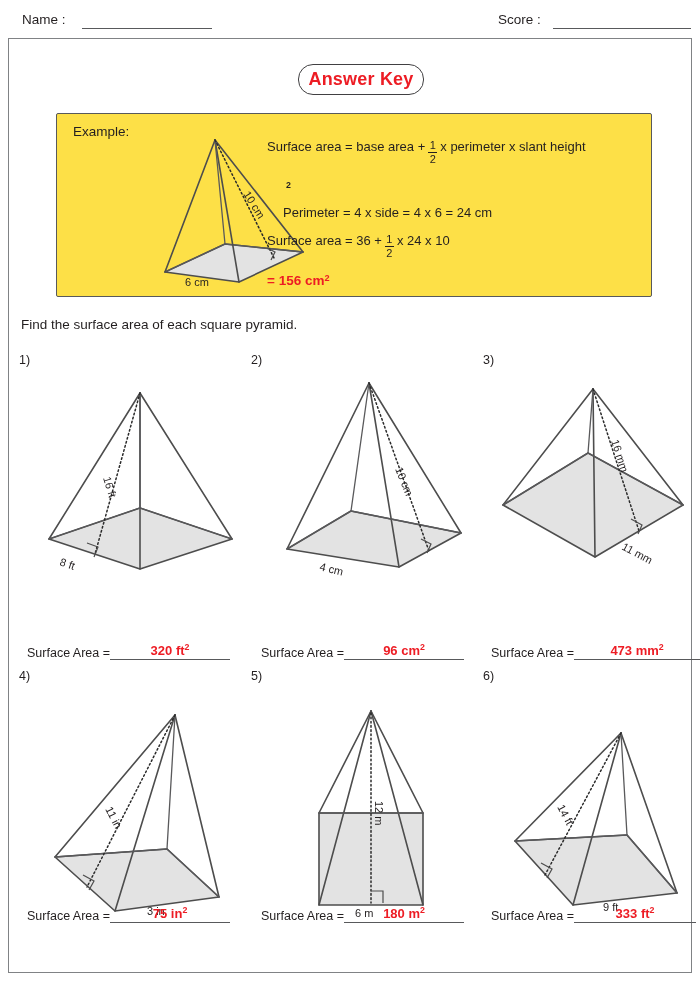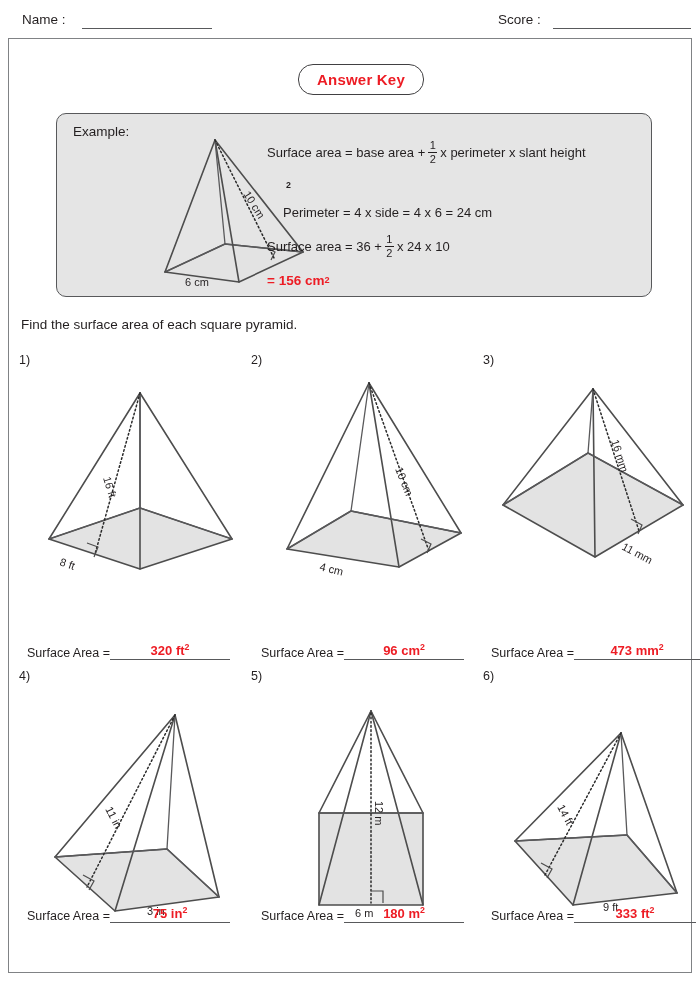--- a/index.html
+++ b/index.html
@@ -20,30 +20,30 @@
   #score-rule{left:553px;top:20px;width:138px;}
 
   
   .frame{position:absolute;left:8px;top:38px;width:684px;height:935px;
          border:1.4px solid #808285;box-sizing:border-box;background:#fff;}
 
   
   .pill{position:absolute;left:289px;top:25px;width:124px;height:29px;
         border:1.3px solid #414042;border-radius:15px;background:#fff;
         display:flex;align-items:center;justify-content:center;}
-  .pill span{color:#ed1c24;font-weight:bold;font-size:15px;letter-spacing:.2px;}
+  .pill span{color:#ed1c24;font-weight:bold;font-size:18px;letter-spacing:.2px;}
 
   
   .exbox{position:absolute;left:47px;top:74px;width:594px;height:182px;
-         border:1.2px solid #58595b;border-radius:10px;background:#e5e5e5;}
+         border:1.2px solid #58595b;border-radius:2px;background:#fde047;}
   #example-label{position:absolute;left:16px;top:10px;font-size:13.5px;}
 
   .ex-formulas{position:absolute;left:210px;top:18px;width:376px;}
   .fline{font-size:13px;color:#231f20;white-space:nowrap;line-height:1;
-         display:flex;align-items:center;}
+         display:flex;}
   .f1{margin-left:0px;margin-top:8px;}
   .f2{margin-left:19px;margin-top:16px;}
   .f3{margin-left:16px;margin-top:16px;}
   .f4{margin-left:0px;margin-top:15px;}
   .f5{margin-top:15px;color:#ed1c24;font-weight:bold;font-size:13.5px;}
   .frac{display:inline-flex;flex-direction:column;align-items:center;
         margin:0 3px;line-height:1;vertical-align:middle;}
   .frac .num{font-size:11px;padding-bottom:1px;}
   .frac .den{font-size:11px;border-top:1.1px solid #231f20;padding-top:1px;width:9px;text-align:center;}
   sup{font-size:.68em;vertical-align:super;font-weight:bold;}

